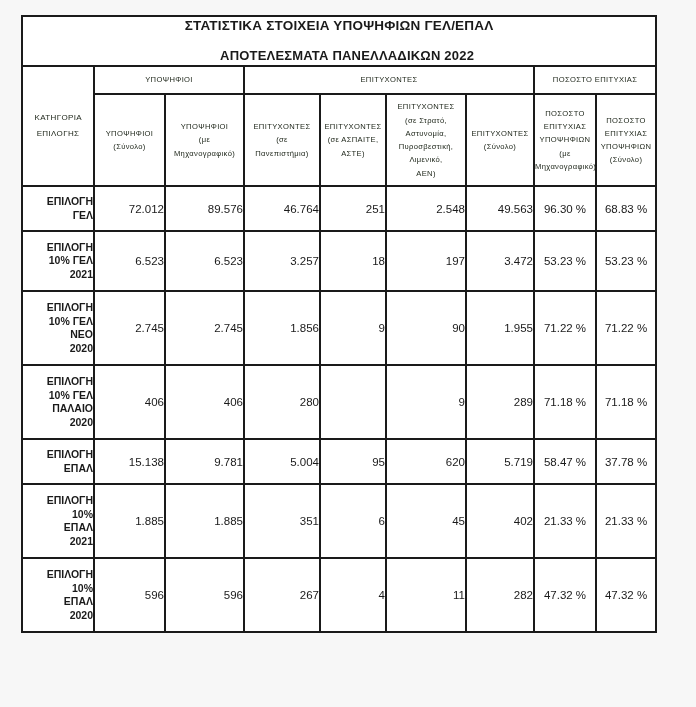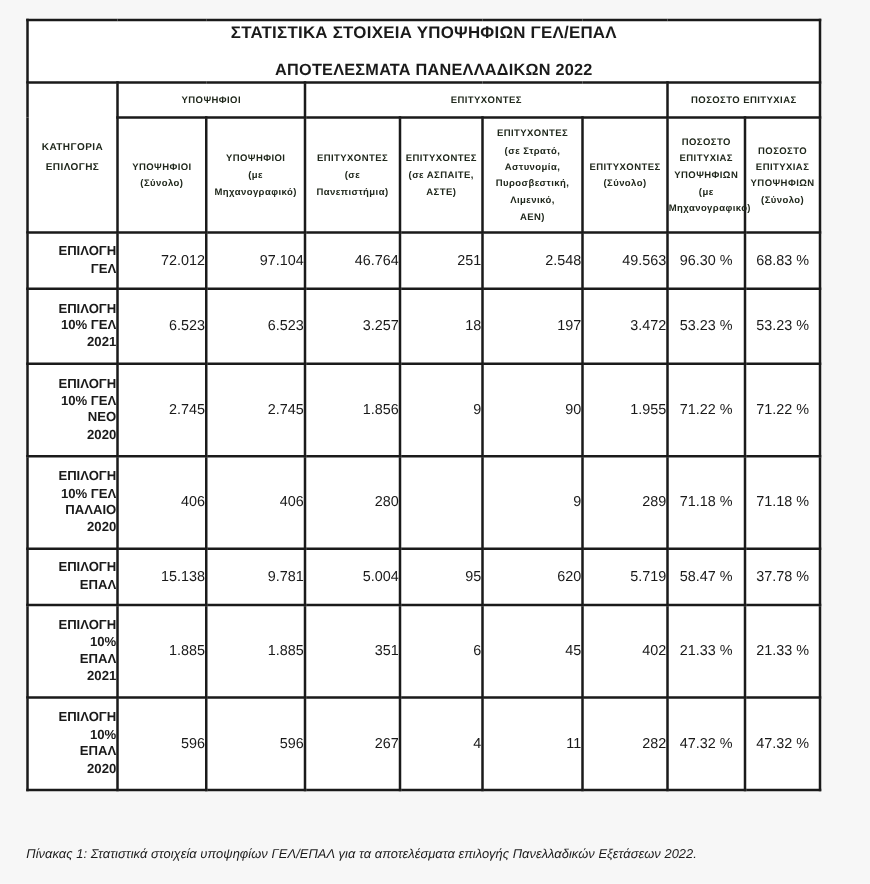--- a/index.html
+++ b/index.html
@@ -70,21 +70,21 @@
     line-height: 1.4;
     padding-left: 16px;
   }
 
   
   th.grp,
   th.sub,
   th.corner {
     background: #c3dcac;
     color: #20281c;
-    font-weight: bold;
+    font-weight: normal;
     font-size: 7.6px;
     letter-spacing: 0.35px;
     line-height: 1.75;
   }
   th.grp {
     height: 26px;
     font-size: 7.6px;
   }
   th.corner {
     font-size: 8px;
@@ -224,21 +224,21 @@
           <span class="ln">ΠΟΣΟΣΤΟ</span>
           <span class="ln">ΕΠΙΤΥΧΙΑΣ</span>
           <span class="ln">ΥΠΟΨΗΦΙΩΝ</span>
           <span class="ln">(Σύνολο)</span>
         </th>
       </tr>
 
       <tr class="r1">
         <td class="cat">ΕΠΙΛΟΓΗ<br>ΓΕΛ</td>
         <td class="num">72.012</td>
-        <td class="num">97.104</td>
+        <td class="num">89.576</td>
         <td class="num">46.764</td>
         <td class="num">251</td>
         <td class="num">2.548</td>
         <td class="num">49.563</td>
         <td class="pct">96.30 %</td>
         <td class="pct">68.83 %</td>
       </tr>
 
       <tr class="r2">
         <td class="cat">ΕΠΙΛΟΓΗ<br>10% ΓΕΛ<br>2021</td>
@@ -309,15 +309,14 @@
         <td class="num">11</td>
         <td class="num">282</td>
         <td class="pct">47.32 %</td>
         <td class="pct">47.32 %</td>
       </tr>
 
     </tbody>
       </table>
   </div>
 
-  <div id="caption">Πίνακας 1: Στατιστικά στοιχεία υποψηφίων ΓΕΛ/ΕΠΑΛ για τα αποτελέσματα επιλογής Πανελλαδικών Εξετάσεων 2022.</div>
 
 </div>
 
 </body></html>

